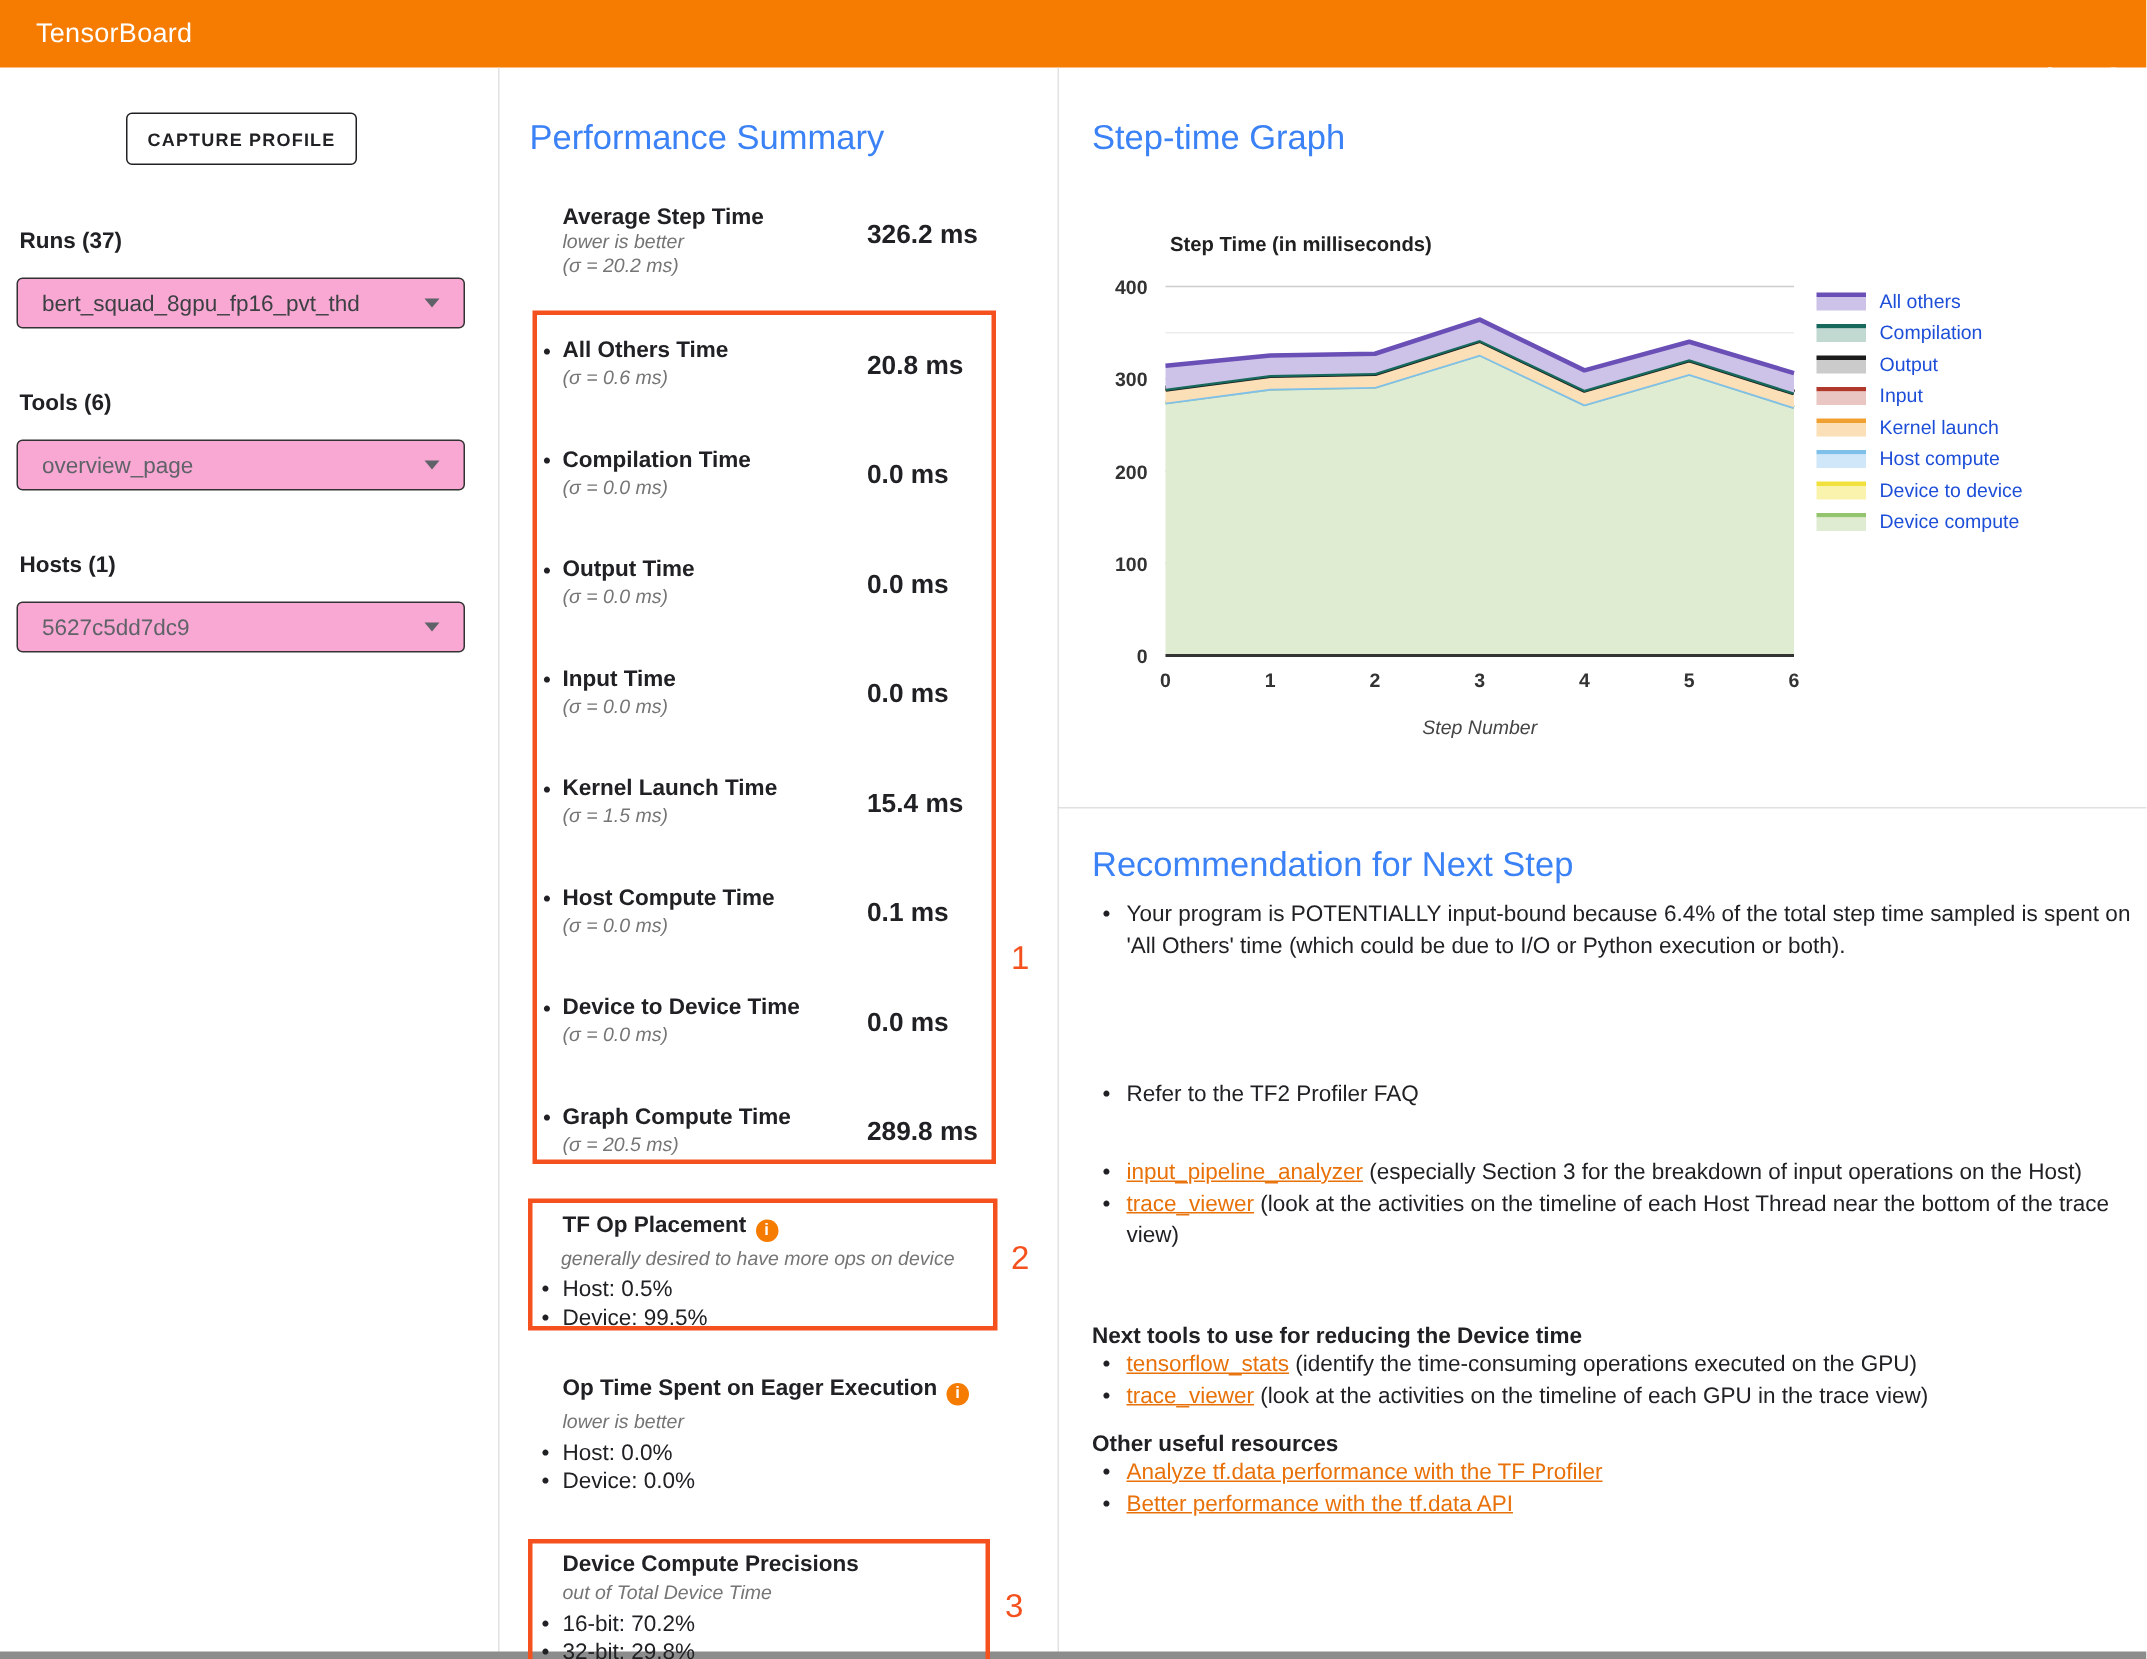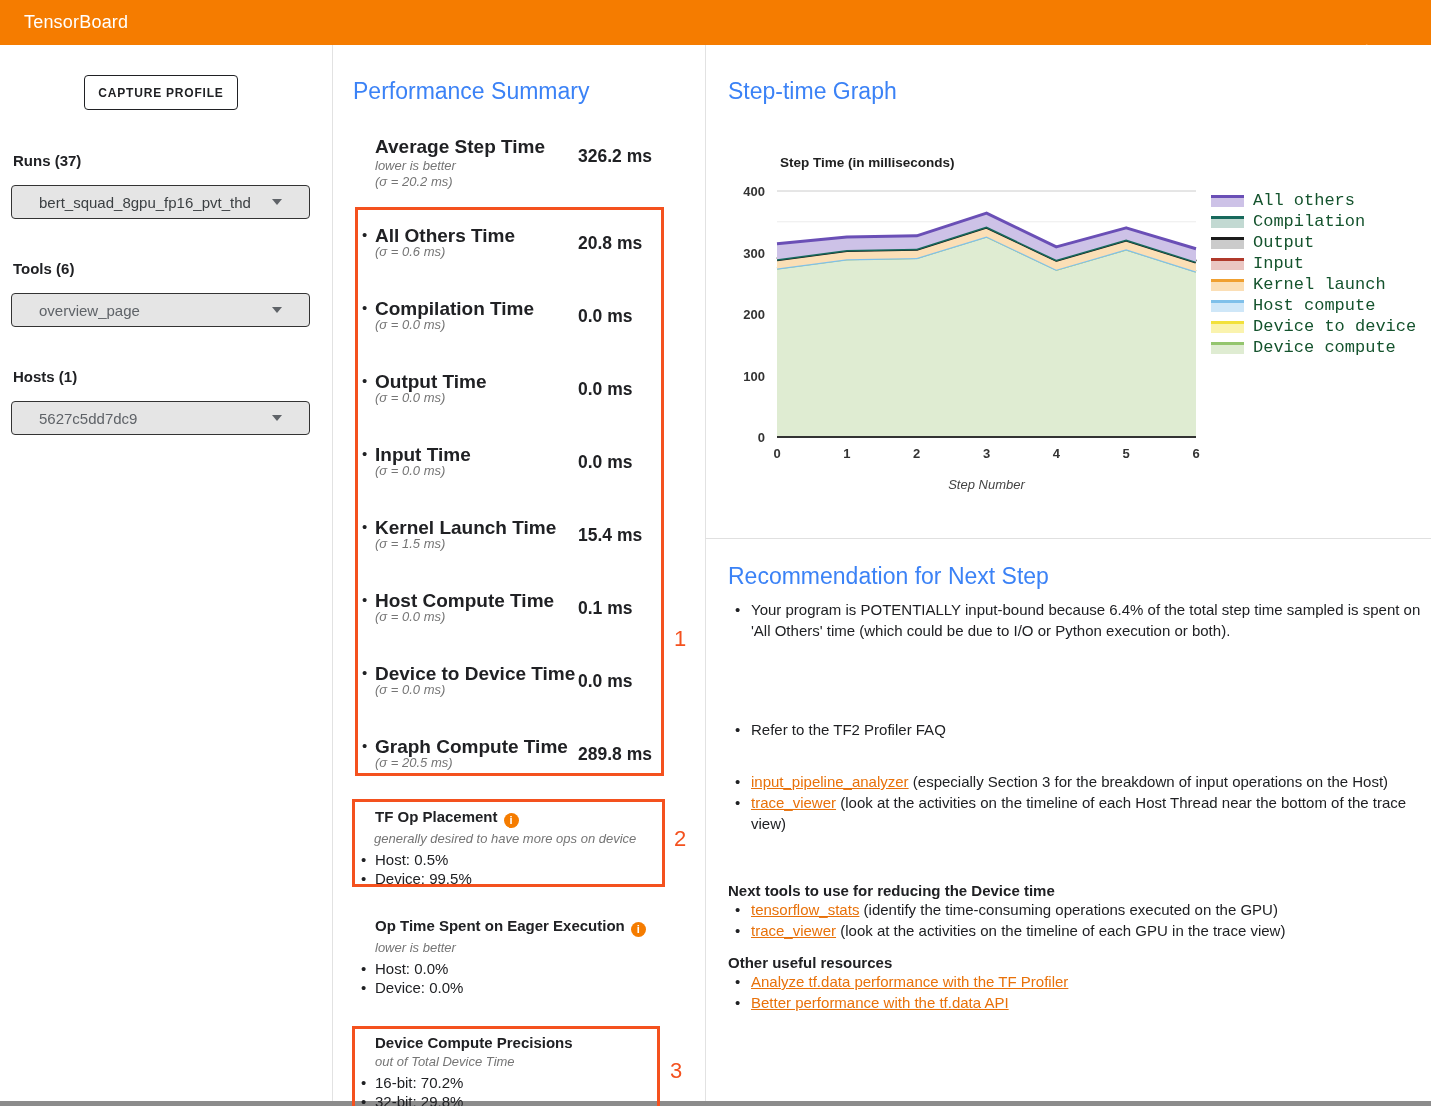--- a/index.html
+++ b/index.html
@@ -25,29 +25,29 @@
   .vdiv { position:absolute; top:45px; bottom:0; width:1px; background:#e2e2e2; }
   .hdiv-right { position:absolute; left:705px; width:726px; height:1px; background:#e0e0e0; top:538px; }
   .bottom-bar { position:absolute; left:0; top:1101px; width:1431px; height:5px; background:#8c8c8c; }
 
   
   .capture-btn { position:absolute; left:84px; top:75px; width:154px; height:35px;
     background:#fff; border:1px solid #202124; border-radius:4px; font-size:12px; font-weight:bold;
     letter-spacing:.8px; color:#202124; cursor:pointer; font-family:"Liberation Sans",sans-serif; }
   .side-label { position:absolute; left:13px; font-size:15px; font-weight:bold; color:#202124; }
   .side-select { position:absolute; left:11px; width:299px; height:34px; border:1px solid #333;
-    border-radius:4px; display:flex; align-items:center; padding:0 27px; cursor:pointer; background:#e5e5e5; }
+    border-radius:4px; display:flex; align-items:center; padding:0 16px; cursor:pointer; background:#f9a8d4; }
   .side-select .val { flex:1; font-size:15px; color:#3c4043; white-space:nowrap; overflow:hidden; }
   .side-select.muted .val { color:#5f6368; }
   .caret-gray { width:0; height:0; border-left:5px solid transparent; border-right:5px solid transparent;
     border-top:6px solid #5f6368; }
 
   
   .h1 { position:absolute; font-size:23px; font-weight:400; color:#3b82f6; }
-  .metric-label { font-size:19px; font-weight:bold; color:#202124; }
+  .metric-label { font-size:15px; font-weight:bold; color:#202124; }
   .metric-sub { font-size:13px; font-style:italic; color:#757575; line-height:16px; }
   .metric-value { font-size:17.5px; font-weight:bold; color:#202124; }
   .avg-block { position:absolute; left:375px; top:136px; width:290px; }
   .avg-value { position:absolute; left:203px; top:10px; }
 
   .ann-box { position:absolute; border:3px solid #f4511e; background:transparent; }
   .ann-num { position:absolute; font-size:22px; color:#f4511e; }
 
   .mrow { position:absolute; left:0; width:300px; height:73px; }
   .mrow .bullet { position:absolute; left:4px; top:1px; font-size:15px; color:#202124; }
@@ -66,21 +66,21 @@
 
   
   .chart-svg text.tick { font:bold 13px "Liberation Sans",sans-serif; fill:#333; }
   .chart-svg text.chart-title { font:bold 13.5px "Liberation Sans",sans-serif; fill:#212121; }
   .chart-svg text.axis-label { font:italic 13px "Liberation Sans",sans-serif; fill:#444; }
   .legend { position:absolute; left:1211px; top:190px; }
   .legend-row { display:flex; align-items:center; height:21px; }
   .swatch { width:33px; margin-right:9px; }
   .swatch .s-line { height:3px; }
   .swatch .s-fill { height:9px; }
-  .legend-label { font-size:17px; color:#14532d;font-family:Liberation Mono, monospace; }
+  .legend-label { font-size:13px; color:#1d4ed8; }
 
   
   .rec { position:absolute; left:728px; width:690px; }
   .rec ul { list-style:none; }
   .rec li { font-size:15px; line-height:21px; padding-left:17px; position:relative; color:#202124; }
   .rec li::before { content:"•"; position:absolute; left:1px; top:0; color:#202124; }
   .rec-head { font-size:15px; font-weight:bold; color:#202124; }
   a.link { color:#e8710a; text-decoration:underline; cursor:pointer; }
 </style>
 </head>

